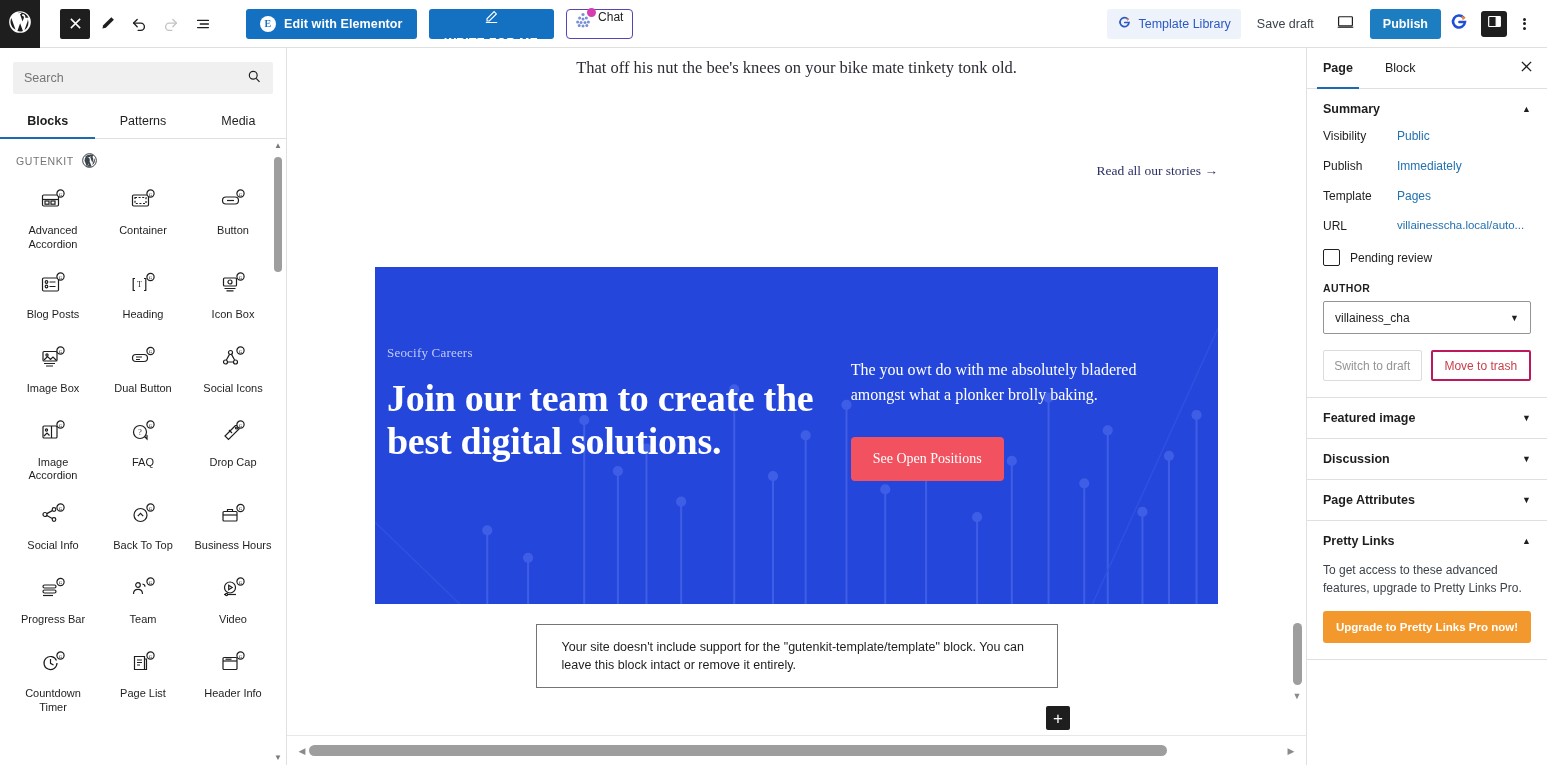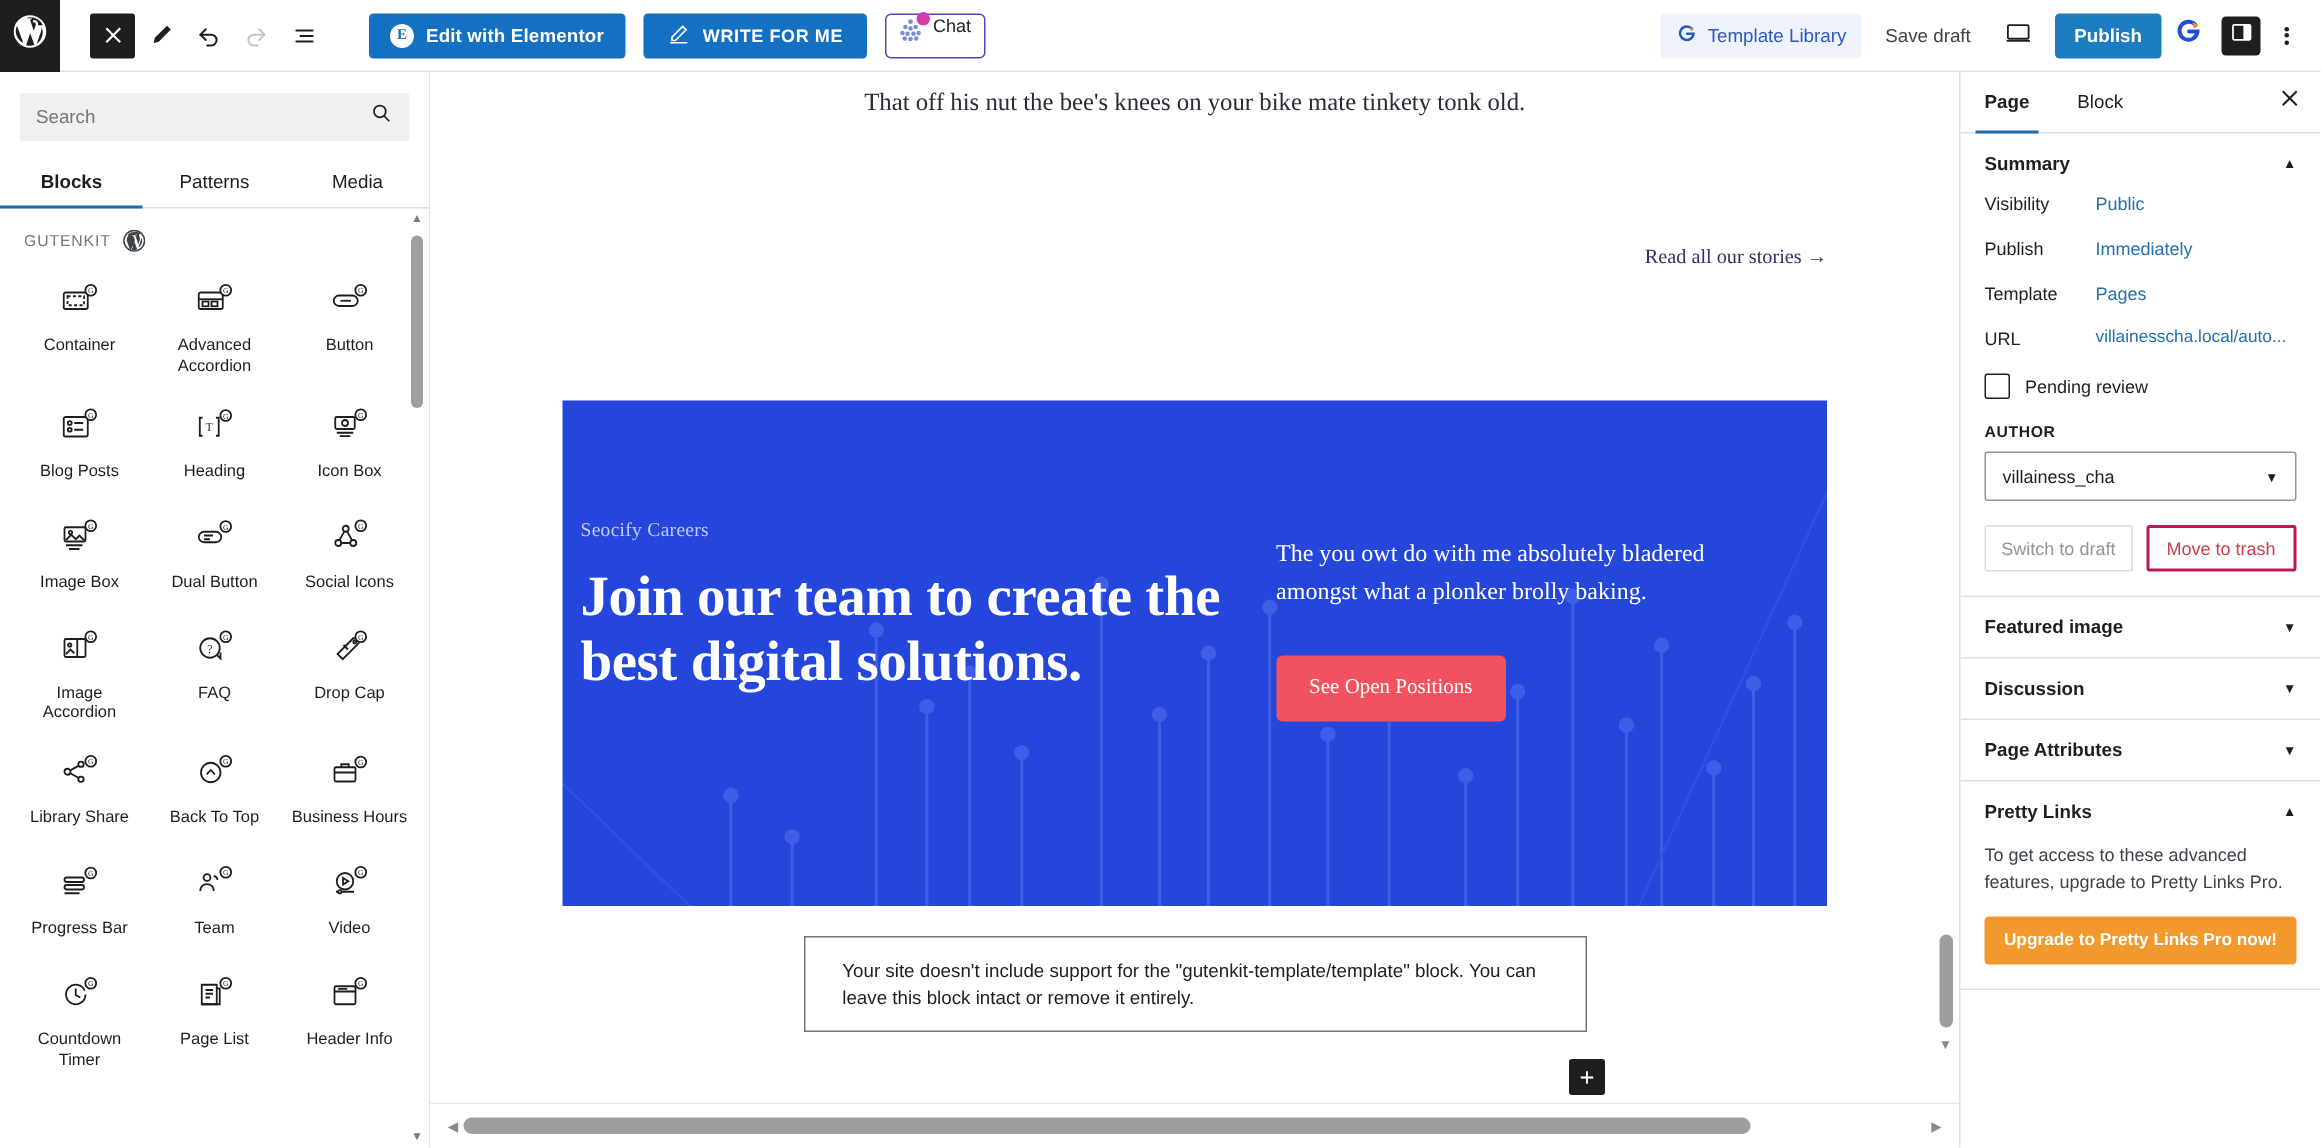--- a/index.html
+++ b/index.html
@@ -45,20 +45,21 @@
     width: 16px; height: 16px; border-radius: 50%;
     background: #fff; color: #1471c1; font-size: 10px; font-weight: 800;
     display: flex; align-items: center; justify-content: center;
     font-family: "Liberation Serif", serif;
   }
   .btn-writeforme {
     height: 30px; background: #1471c1; color: #fff;
     border-radius: 3px; display: flex; align-items: center; gap: 9px;
     padding: 0 16px; font-size: 12px; font-weight: 700; cursor: pointer;
     letter-spacing: .4px;
+    flex-direction: column;
   }
   .btn-chat {
     height: 30px; background: #fff; border: 1px solid #5a43b5;
     border-radius: 4px; display: flex; gap: 5px;
     padding: 0 9px 0 6px; font-size: 12px; color: #222; cursor: pointer;
     position: relative;
   }
   .chat-ico { position: relative; width: 20px; height: 20px; }
   .chat-badge {
     position: absolute; top: -2px; right: -3px;
@@ -467,45 +468,45 @@
             </svg>
         </span>
       </div>
 
       <div class="block-grid">
 
         <div class="block-cell">
           <div class="block-ico">
             <svg width="26" height="26" viewBox="0 0 26 26" fill="none" stroke="#1e1e1e" stroke-width="1.2">
                 <rect x="2.5" y="7" width="16" height="11" rx="1.2"></rect>
-                <rect x="5" y="9.5" width="11" height="6" stroke-dasharray="2 1.6"></rect>
-                <circle cx="20.5" cy="5.5" r="3.6" fill="#fff"></circle>
-                <text x="20.5" y="7.5" font-size="5" fill="#1e1e1e" text-anchor="middle" stroke="none" font-family="serif">G</text>
-              </svg>
-          </div>
-          <div class="block-label">Container</div>
-        </div>
-
-        <div class="block-cell">
-          <div class="block-ico">
-            <svg width="26" height="26" viewBox="0 0 26 26" fill="none" stroke="#1e1e1e" stroke-width="1.2">
-                <rect x="2.5" y="7" width="16" height="11" rx="1.2"></rect>
                 <path d="M2.5 11.5h16"></path>
                 <rect x="5" y="13" width="4" height="3.2"></rect>
                 <rect x="11" y="13" width="4" height="3.2"></rect>
                 <circle cx="20.5" cy="5.5" r="3.6" fill="#fff"></circle>
                 <text x="20.5" y="7.5" font-size="5" fill="#1e1e1e" text-anchor="middle" stroke="none" font-family="serif">G</text>
               </svg>
           </div>
           <div class="block-label">Advanced Accordion</div>
         </div>
 
         <div class="block-cell">
           <div class="block-ico">
             <svg width="26" height="26" viewBox="0 0 26 26" fill="none" stroke="#1e1e1e" stroke-width="1.2">
+                <rect x="2.5" y="7" width="16" height="11" rx="1.2"></rect>
+                <rect x="5" y="9.5" width="11" height="6" stroke-dasharray="2 1.6"></rect>
+                <circle cx="20.5" cy="5.5" r="3.6" fill="#fff"></circle>
+                <text x="20.5" y="7.5" font-size="5" fill="#1e1e1e" text-anchor="middle" stroke="none" font-family="serif">G</text>
+              </svg>
+          </div>
+          <div class="block-label">Container</div>
+        </div>
+
+        <div class="block-cell">
+          <div class="block-ico">
+            <svg width="26" height="26" viewBox="0 0 26 26" fill="none" stroke="#1e1e1e" stroke-width="1.2">
                 <rect x="2.5" y="9" width="16" height="7" rx="3.5"></rect>
                 <path d="M7 12.5h7"></path>
                 <circle cx="20.5" cy="5.5" r="3.6" fill="#fff"></circle>
                 <text x="20.5" y="7.5" font-size="5" fill="#1e1e1e" text-anchor="middle" stroke="none" font-family="serif">G</text>
               </svg>
           </div>
           <div class="block-label">Button</div>
         </div>
 
         <div class="block-cell">
@@ -631,21 +632,21 @@
           <div class="block-ico">
             <svg width="26" height="26" viewBox="0 0 26 26" fill="none" stroke="#1e1e1e" stroke-width="1.2">
                 <circle cx="5" cy="11.5" r="2"></circle>
                 <circle cx="14" cy="6.5" r="1.8"></circle>
                 <circle cx="14" cy="16.5" r="1.8"></circle>
                 <path d="M6.8 10.6l5.5-3M6.8 12.5l5.5 3"></path>
                 <circle cx="20.5" cy="4.5" r="3.6" fill="#fff"></circle>
                 <text x="20.5" y="6.5" font-size="5" fill="#1e1e1e" text-anchor="middle" stroke="none" font-family="serif">G</text>
               </svg>
           </div>
-          <div class="block-label">Library Share</div>
+          <div class="block-label">Social Info</div>
         </div>
 
         <div class="block-cell">
           <div class="block-ico">
             <svg width="26" height="26" viewBox="0 0 26 26" fill="none" stroke="#1e1e1e" stroke-width="1.2">
                 <circle cx="10.5" cy="12" r="6.5"></circle>
                 <path d="M7.8 13.2L10.5 10.3l2.7 2.9"></path>
                 <circle cx="20.5" cy="4.5" r="3.6" fill="#fff"></circle>
                 <text x="20.5" y="6.5" font-size="5" fill="#1e1e1e" text-anchor="middle" stroke="none" font-family="serif">G</text>
               </svg>

